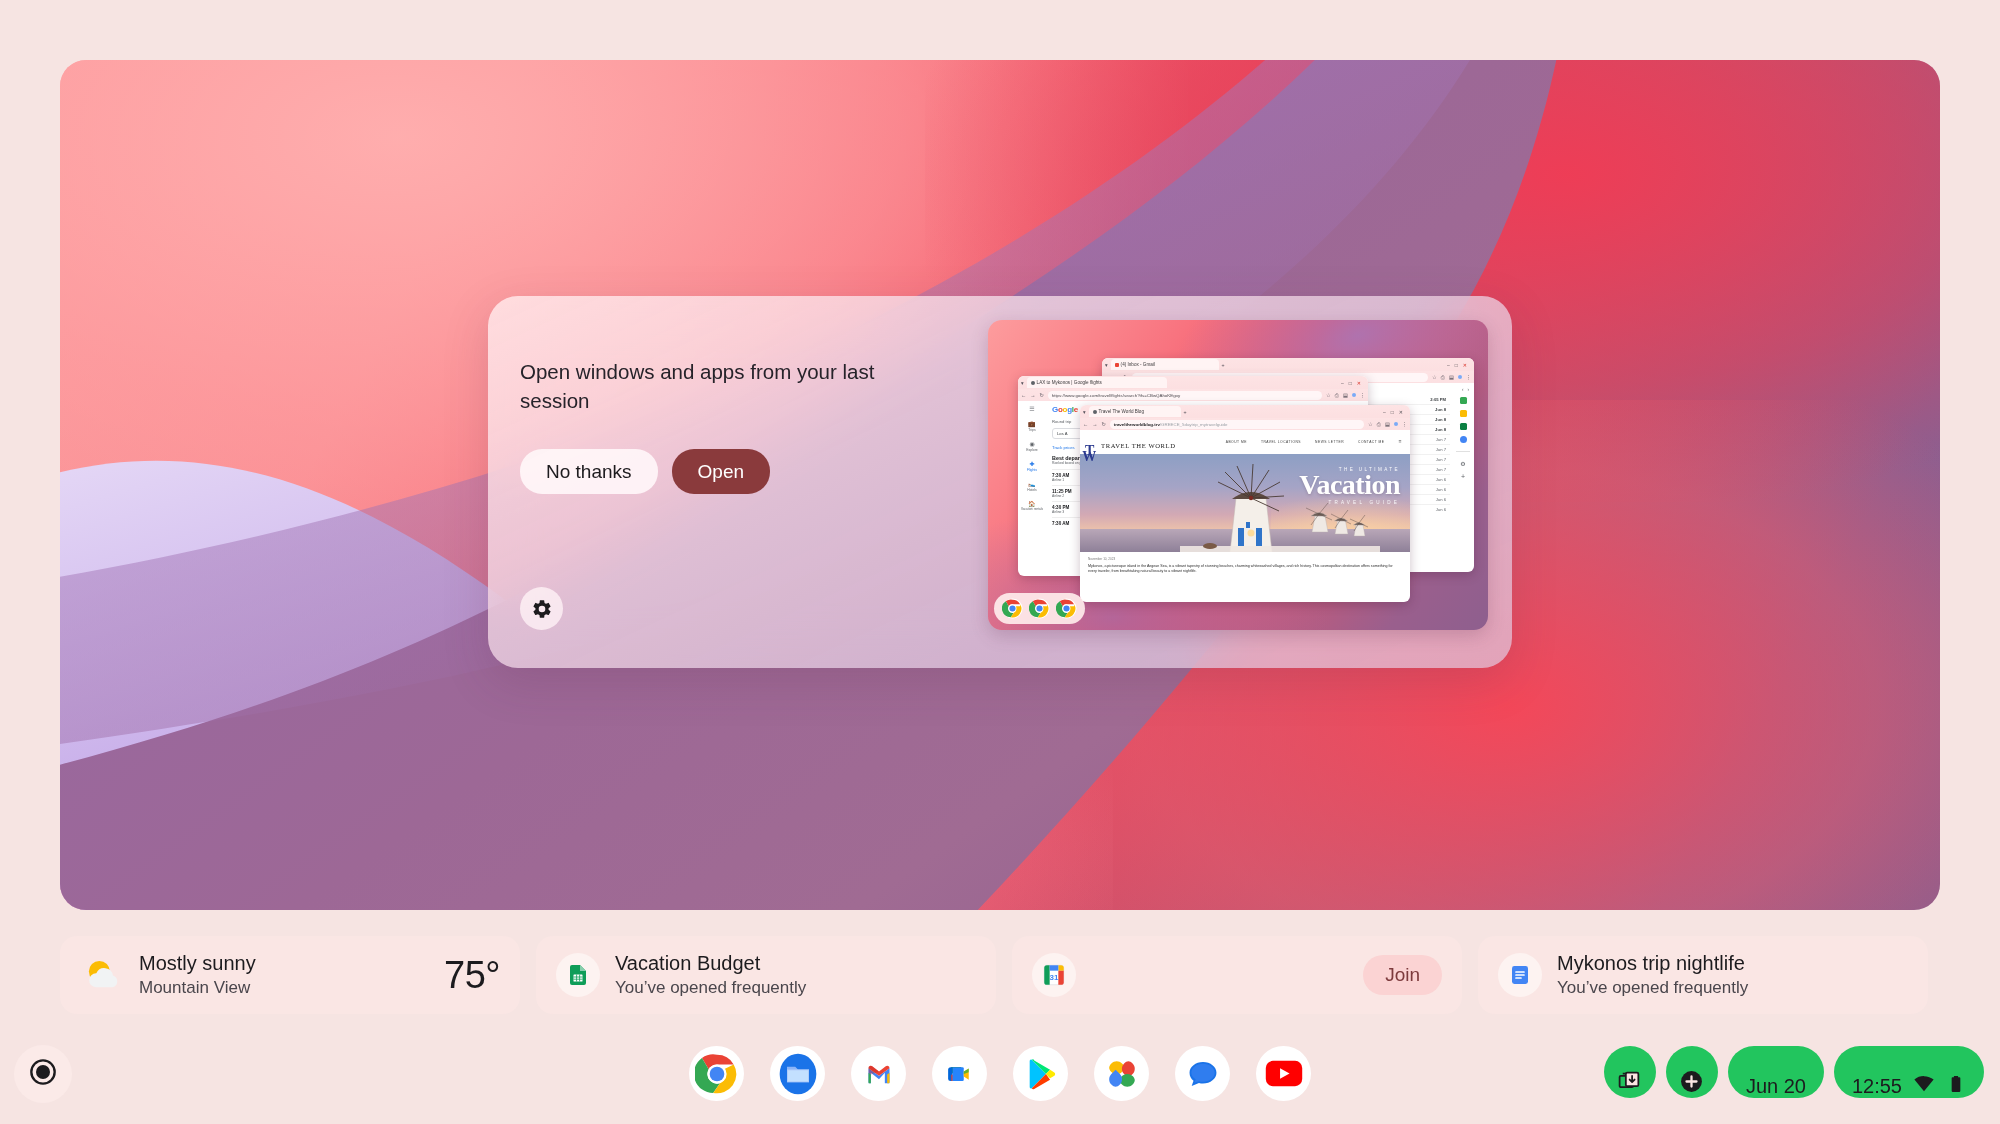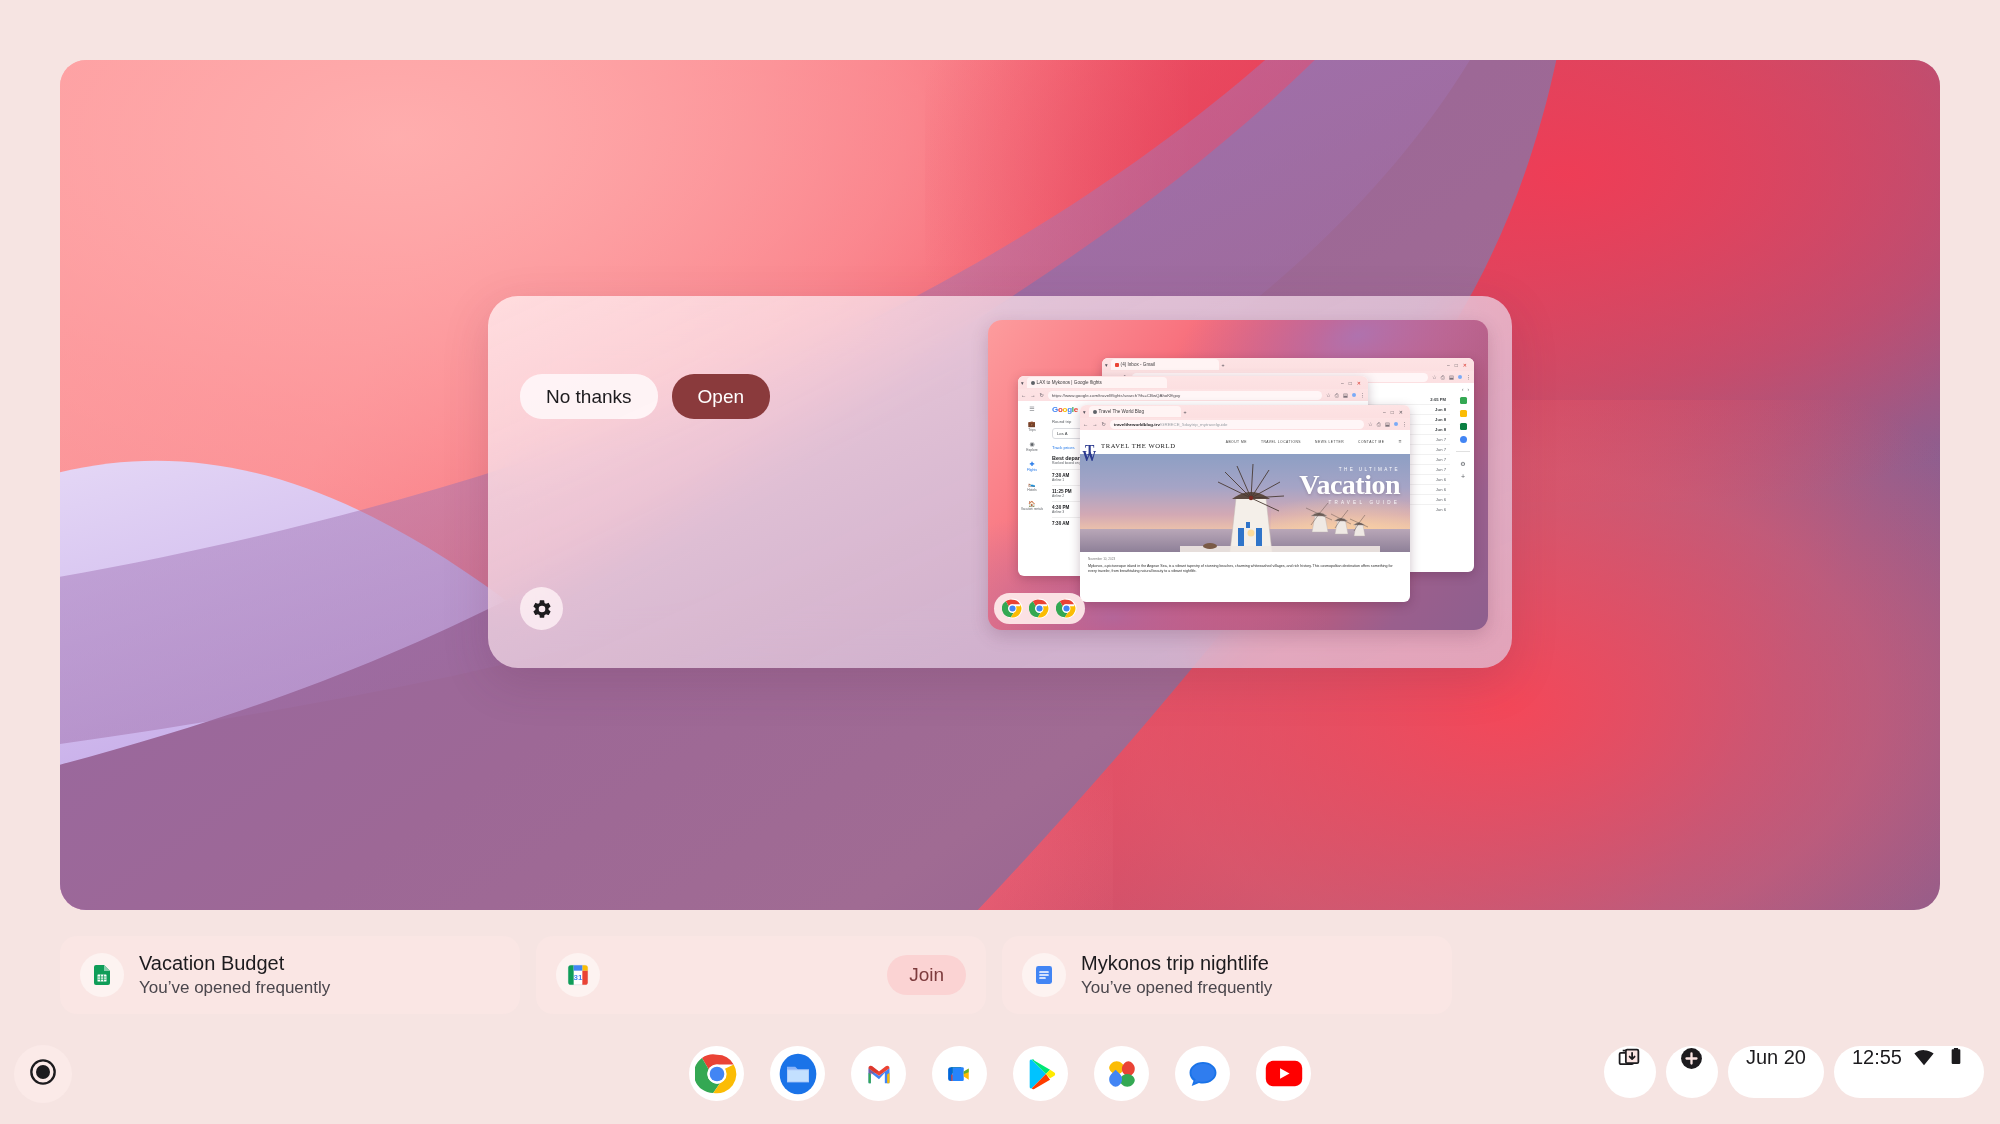--- a/index.html
+++ b/index.html
@@ -187,22 +187,22 @@
   .shelf-apps {
     position:absolute; left:50%; transform: translateX(-50%);
     top: 20px; display:flex; gap: 26px; align-items:center;
   }
   .app { width: 55px; height: 55px; border-radius: 50%;
     background: #ffffff; display:flex; align-items:center; justify-content:center; cursor:pointer; }
   .app svg { display:block; }
 
   .status-area { position:absolute; right: 16px; top: 20px; display:flex; gap: 10px; align-items:center; }
   .pill {
-    background: #ffffff; border-radius: 26px; height: 52px;
-    display:flex; align-items:flex-start; justify-content:center; cursor:pointer;
+    background: #22c55e; border-radius: 26px; height: 52px;
+    display:flex; align-items:flex-end; justify-content:center; cursor:pointer;
     padding: 0 18px; gap: 11px;
   }
   .pill.circle { width: 52px; padding: 0; }
   .pill-text { font-size: 20px; color: #1c1b1e; font-weight: 400; }
 </style>
 </head>
 <body>
 
 <div id="root">
 
@@ -248,20 +248,21 @@
         <path d="M 640,-10 C 560,90 470,150 360,230 C 250,310 160,360 -5,404 L -5,506 L 430,506 C 520,400 590,300 660,190 C 700,128 720,60 730,-10 Z" fill="url(#pg)"></path>
 
         <path d="M 700,-10 C 660,80 600,140 520,205 C 420,288 300,340 -5,386 L -5,300 C 180,268 330,210 440,140 C 520,90 580,36 620,-10 Z" fill="url(#pg2)" opacity=".55"></path>
       </svg>
     </div>
   </div>
 
   <div class="welcome-card">
 
     <div class="wc-left">
+      <div class="wc-sub">Open windows and apps from your last session</div>
       <div class="wc-buttons">
         <button class="btn btn-secondary">No thanks</button>
         <button class="btn btn-primary">Open</button>
       </div>
     </div>
 
     <div class="wc-gear">
       <span>
         <svg viewBox="0 0 24 24" fill="#1d1b1e">
             <path d="M19.14 12.94c.04-.3.06-.61.06-.94s-.02-.64-.07-.94l2.03-1.58a.49.49 0 0 0 .12-.61l-1.92-3.32a.49.49 0 0 0-.59-.22l-2.39.96a7.03 7.03 0 0 0-1.62-.94l-.36-2.54a.48.48 0 0 0-.48-.41h-3.84a.48.48 0 0 0-.47.41L9.25 5.35c-.59.24-1.13.56-1.62.94l-2.39-.96a.48.48 0 0 0-.59.22L2.74 8.87c-.12.21-.08.47.12.61l2.03 1.58c-.05.3-.09.63-.09.94s.02.64.07.94L2.84 14.5a.49.49 0 0 0-.12.61l1.92 3.32c.12.22.37.29.59.22l2.39-.96c.5.38 1.03.7 1.62.94l.36 2.54c.05.24.25.41.48.41h3.84c.24 0 .44-.17.47-.41l.36-2.54c.59-.24 1.13-.56 1.62-.94l2.39.96c.22.08.47 0 .59-.22l1.92-3.32a.49.49 0 0 0-.12-.61l-2.01-1.56zM12 15.6A3.6 3.6 0 1 1 12 8.4a3.6 3.6 0 0 1 0 7.2z"></path>
@@ -603,20 +604,33 @@
               <circle cx="24" cy="24" r="9" fill="#fff"></circle>
               <circle cx="24" cy="24" r="7" fill="#4285f4"></circle>
             </svg>
         </span>
       </div>
     </div>
   </div>
 
   <div class="cards-row">
 
+    <div class="info-card ic-weather">
+      <div class="ic-icon plain">
+        <svg viewBox="0 0 48 48" width="42" height="42">
+          <circle cx="21" cy="20" r="12" fill="#fbbc04"></circle>
+          <path d="M17 38a8 8 0 0 1 .5-16 10 10 0 0 1 19 2.5A7 7 0 0 1 36 38z" fill="#f1f3f4"></path>
+        </svg>
+      </div>
+      <div class="ic-text">
+        <div class="ic-title">Mostly sunny</div>
+        <div class="ic-sub">Mountain View</div>
+      </div>
+      <div class="ic-temp">75°</div>
+    </div>
 
     <div class="info-card ic-sheets">
       <div class="ic-icon">
         <svg viewBox="0 0 24 24" width="24" height="24">
           <path d="M14 2H6a2 2 0 0 0-2 2v16a2 2 0 0 0 2 2h12a2 2 0 0 0 2-2V8z" fill="#0f9d58"></path>
           <path d="M14 2v6h6z" fill="#87ceac"></path>
           <rect x="7.5" y="11.5" width="9" height="7" rx=".6" fill="#fff"></rect>
           <path d="M7.5 14h9M7.5 16.2h9M10.6 11.5v7M13.6 11.5v7" stroke="#0f9d58" stroke-width=".8"></path>
         </svg>
       </div>

